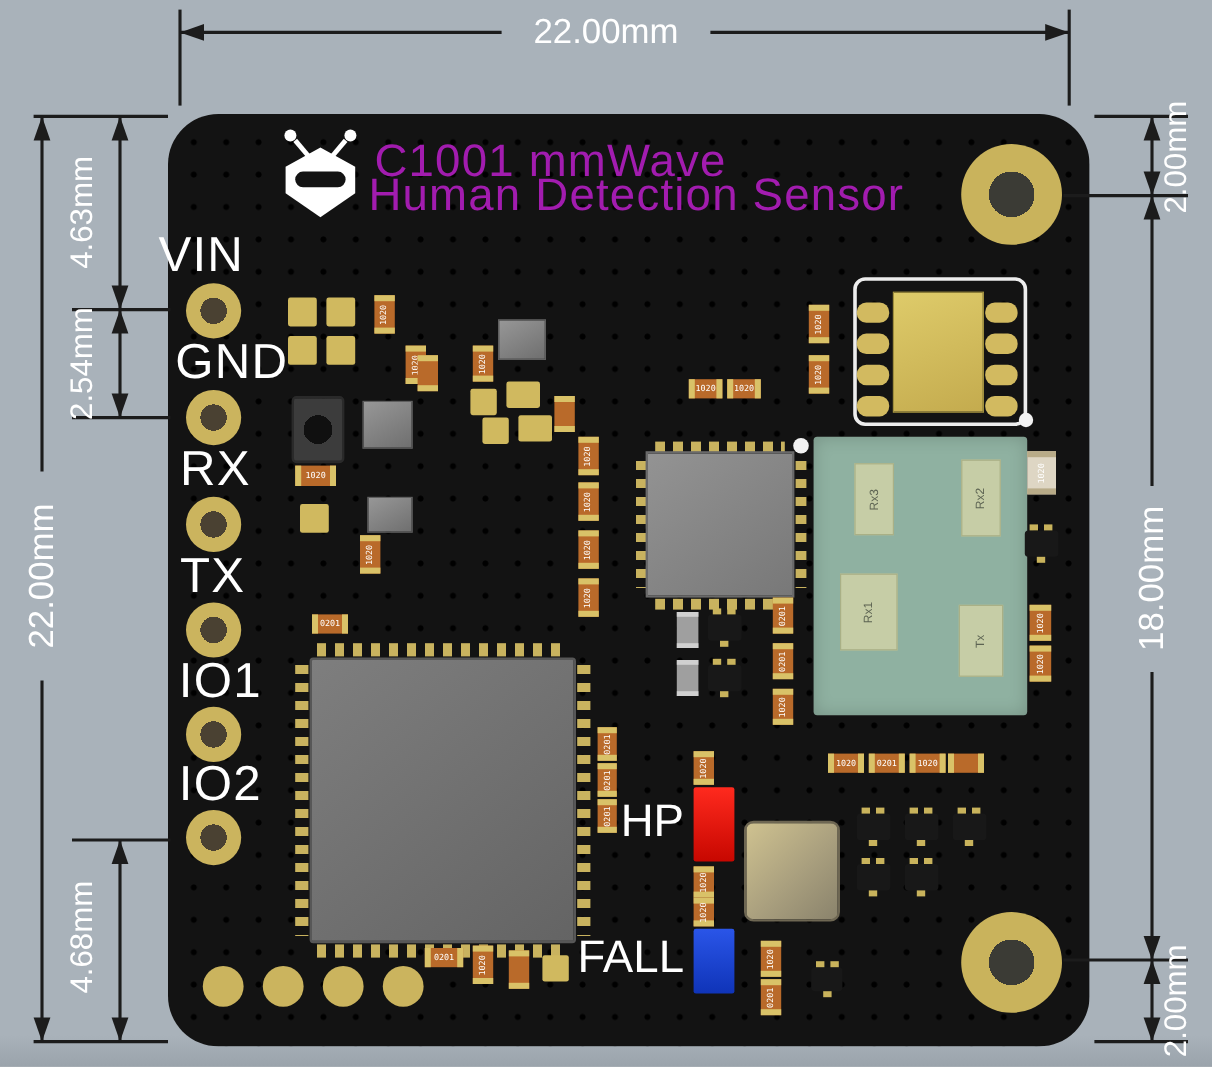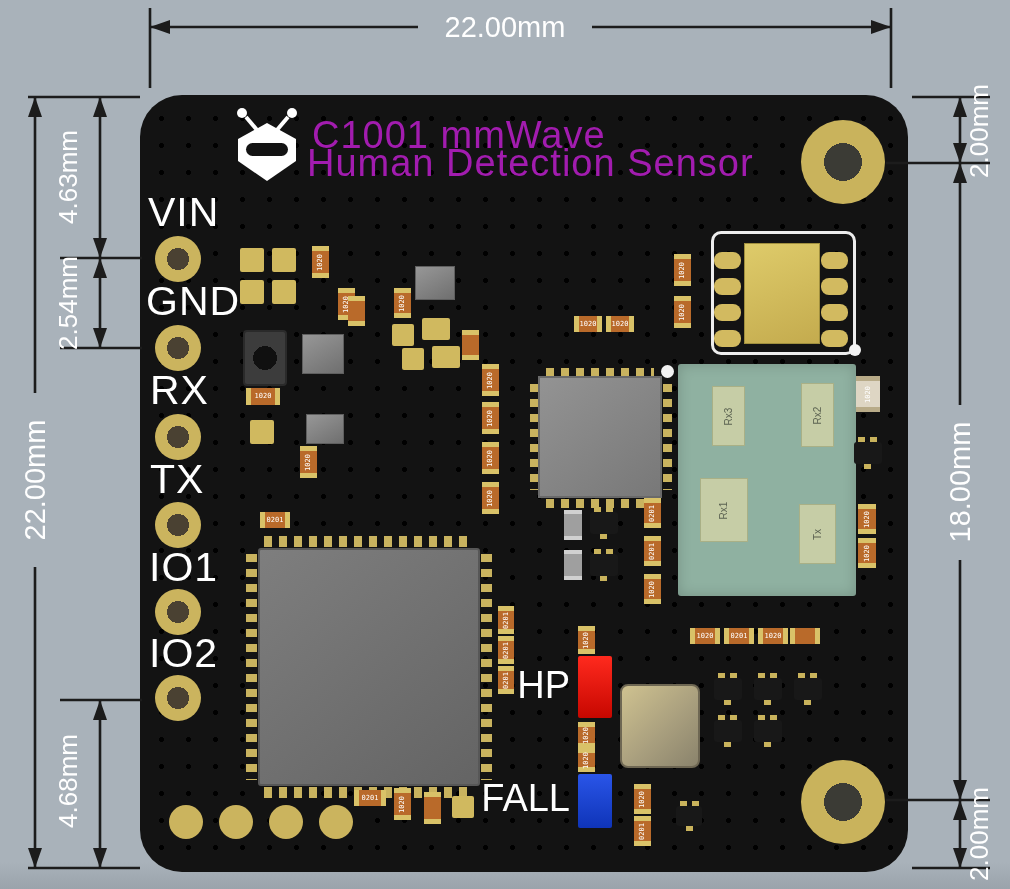--- a/index.html
+++ b/index.html
@@ -68,21 +68,21 @@
 <div class="tt" style="left:312px;top:116px">C1001 mmWave</div>
 <div class="tt" style="left:307px;top:144px">Human Detection Sensor</div>
 
 <div class="tpad" style="left:155px;top:236px"></div>
 <div class="tpad" style="left:155px;top:325px"></div>
 <div class="tpad" style="left:155px;top:414px"></div>
 <div class="tpad" style="left:155px;top:502px"></div>
 <div class="tpad" style="left:155px;top:589px"></div>
 <div class="tpad" style="left:155px;top:675px"></div>
 
-<div class="pl" style="left:148px;top:192px">VIN</div>
+<div class="pl" style="left:132px;top:192px">VIN</div>
 <div class="pl" style="left:146px;top:281px">GND</div>
 <div class="pl" style="left:150px;top:370px">RX</div>
 <div class="pl" style="left:150px;top:459px">TX</div>
 <div class="pl" style="left:149px;top:547px">IO1</div>
 <div class="pl" style="left:149px;top:633px">IO2</div>
 
 <div class="mhole" style="left:801px;top:120px"></div>
 <div class="mhole" style="left:801px;top:760px"></div>
 
 <div class="bpad" style="left:169px;top:805px"></div>

